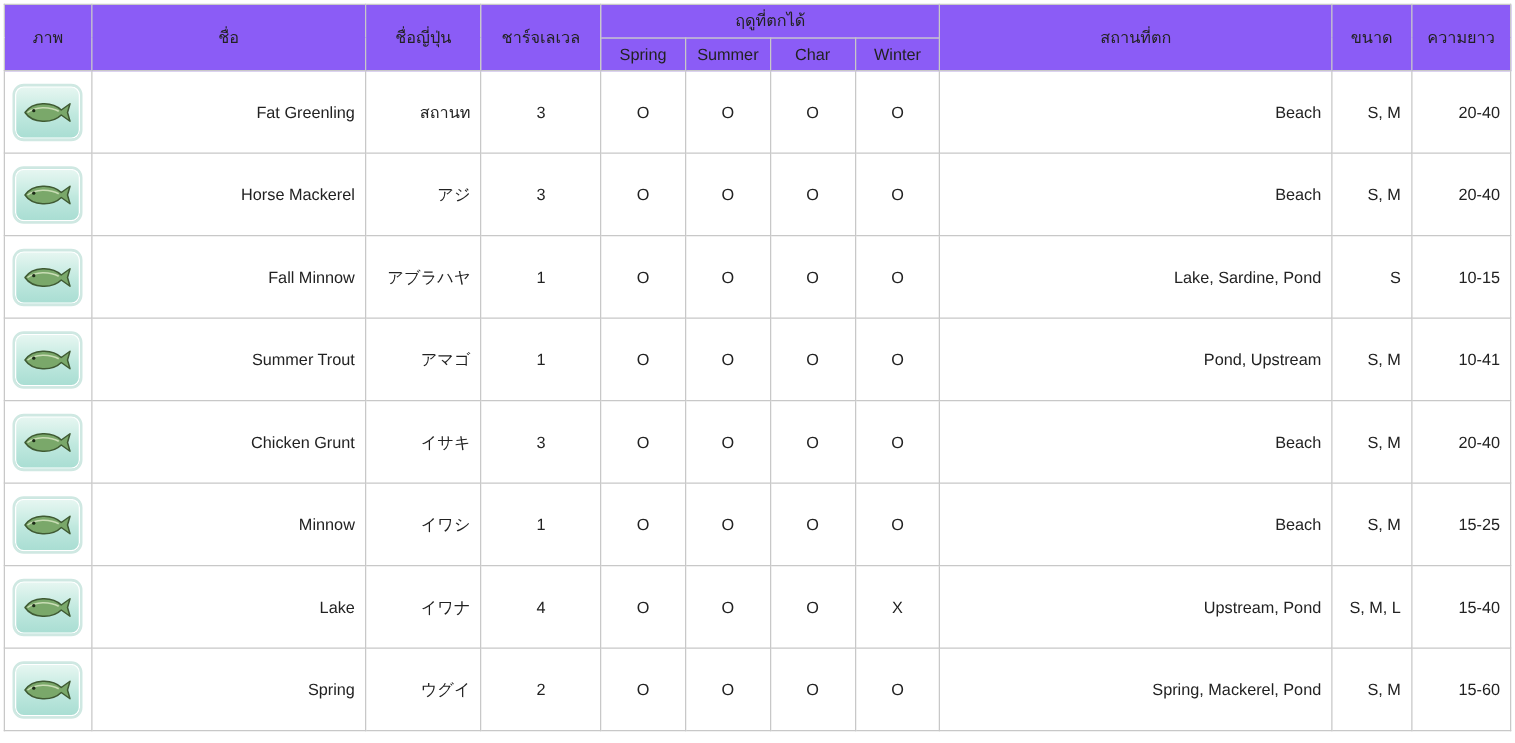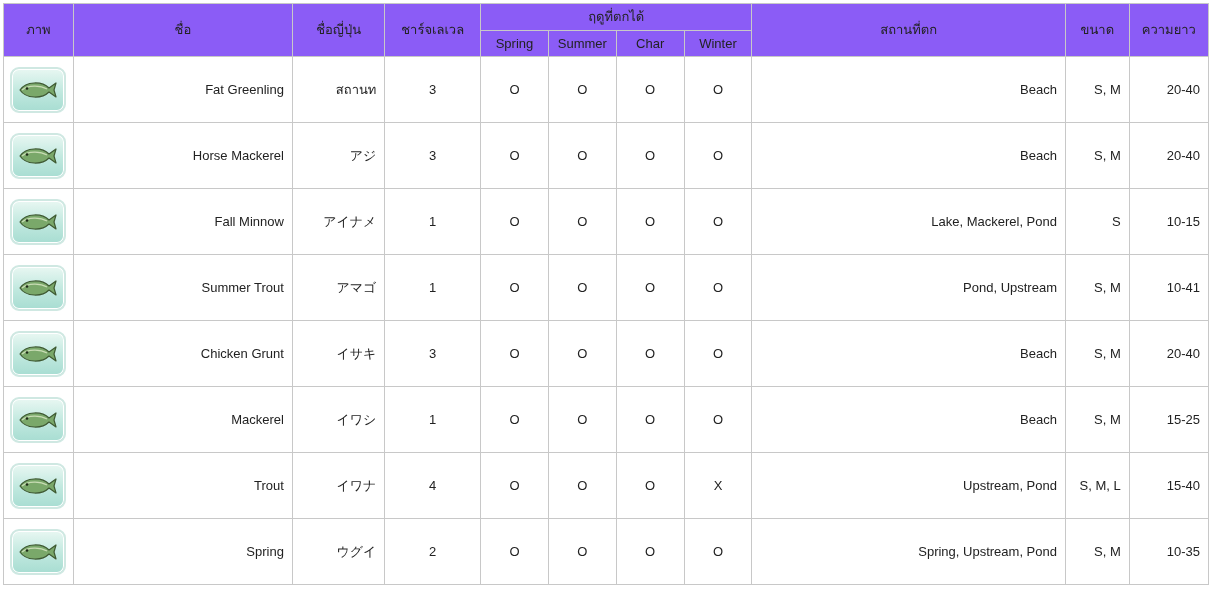--- a/index.html
+++ b/index.html
@@ -167,27 +167,27 @@
           <td class="img-cell">
             <span class="fish-icon">
               <svg width="40" height="20" viewBox="0 0 40 20" aria-hidden="true">
                 <path d="M2 10 C8 1, 24 1, 31 8 L38 3 L36 10 L38 17 L31 12 C24 19, 8 19, 2 10 Z" fill="#7aa86a" stroke="#3f5a33" stroke-width="1.2" stroke-linejoin="round"></path>
                 <path d="M4 10 C10 5, 22 5, 29 9" fill="none" stroke="#c8dcb4" stroke-width="1.2"></path>
                 <circle cx="9" cy="8.5" r="1.3" fill="#1d2b17"></circle>
               </svg>
             </span>
           </td>
           <td class="c-left">Fall Minnow</td>
-          <td class="c-left">アイナメ</td>
+          <td class="c-left">アブラハヤ</td>
           <td class="c-center">1</td>
           <td class="c-center season-mark">O</td>
           <td class="c-center season-mark">O</td>
           <td class="c-center season-mark">O</td>
           <td class="c-center season-mark">O</td>
-          <td class="c-left">Lake, Mackerel, Pond</td>
+          <td class="c-left">Lake, Sardine, Pond</td>
           <td class="c-left">S</td>
           <td class="c-left">10-15</td>
         </tr>
         <tr>
           <td class="img-cell">
             <span class="fish-icon">
               <svg width="40" height="20" viewBox="0 0 40 20" aria-hidden="true">
                 <path d="M2 10 C8 1, 24 1, 31 8 L38 3 L36 10 L38 17 L31 12 C24 19, 8 19, 2 10 Z" fill="#7aa86a" stroke="#3f5a33" stroke-width="1.2" stroke-linejoin="round"></path>
                 <path d="M4 10 C10 5, 22 5, 29 9" fill="none" stroke="#c8dcb4" stroke-width="1.2"></path>
                 <circle cx="9" cy="8.5" r="1.3" fill="#1d2b17"></circle>
@@ -229,42 +229,42 @@
         <tr>
           <td class="img-cell">
             <span class="fish-icon">
               <svg width="40" height="20" viewBox="0 0 40 20" aria-hidden="true">
                 <path d="M2 10 C8 1, 24 1, 31 8 L38 3 L36 10 L38 17 L31 12 C24 19, 8 19, 2 10 Z" fill="#7aa86a" stroke="#3f5a33" stroke-width="1.2" stroke-linejoin="round"></path>
                 <path d="M4 10 C10 5, 22 5, 29 9" fill="none" stroke="#c8dcb4" stroke-width="1.2"></path>
                 <circle cx="9" cy="8.5" r="1.3" fill="#1d2b17"></circle>
               </svg>
             </span>
           </td>
-          <td class="c-left">Mackerel</td>
+          <td class="c-left">Minnow</td>
           <td class="c-left">イワシ</td>
           <td class="c-center">1</td>
           <td class="c-center season-mark">O</td>
           <td class="c-center season-mark">O</td>
           <td class="c-center season-mark">O</td>
           <td class="c-center season-mark">O</td>
           <td class="c-left">Beach</td>
           <td class="c-left">S, M</td>
           <td class="c-left">15-25</td>
         </tr>
         <tr>
           <td class="img-cell">
             <span class="fish-icon">
               <svg width="40" height="20" viewBox="0 0 40 20" aria-hidden="true">
                 <path d="M2 10 C8 1, 24 1, 31 8 L38 3 L36 10 L38 17 L31 12 C24 19, 8 19, 2 10 Z" fill="#7aa86a" stroke="#3f5a33" stroke-width="1.2" stroke-linejoin="round"></path>
                 <path d="M4 10 C10 5, 22 5, 29 9" fill="none" stroke="#c8dcb4" stroke-width="1.2"></path>
                 <circle cx="9" cy="8.5" r="1.3" fill="#1d2b17"></circle>
               </svg>
             </span>
           </td>
-          <td class="c-left">Trout</td>
+          <td class="c-left">Lake</td>
           <td class="c-left">イワナ</td>
           <td class="c-center">4</td>
           <td class="c-center season-mark">O</td>
           <td class="c-center season-mark">O</td>
           <td class="c-center season-mark">O</td>
           <td class="c-center season-mark">X</td>
           <td class="c-left">Upstream, Pond</td>
           <td class="c-left">S, M, L</td>
           <td class="c-left">15-40</td>
         </tr>
@@ -278,19 +278,19 @@
               </svg>
             </span>
           </td>
           <td class="c-left">Spring</td>
           <td class="c-left">ウグイ</td>
           <td class="c-center">2</td>
           <td class="c-center season-mark">O</td>
           <td class="c-center season-mark">O</td>
           <td class="c-center season-mark">O</td>
           <td class="c-center season-mark">O</td>
-          <td class="c-left">Spring, Upstream, Pond</td>
-          <td class="c-left">S, M</td>
-          <td class="c-left">10-35</td>
+          <td class="c-left">Spring, Mackerel, Pond</td>
+          <td class="c-left">S, M</td>
+          <td class="c-left">15-60</td>
         </tr>
       </tbody>
   </table>
 </div>
 
 </body></html>

